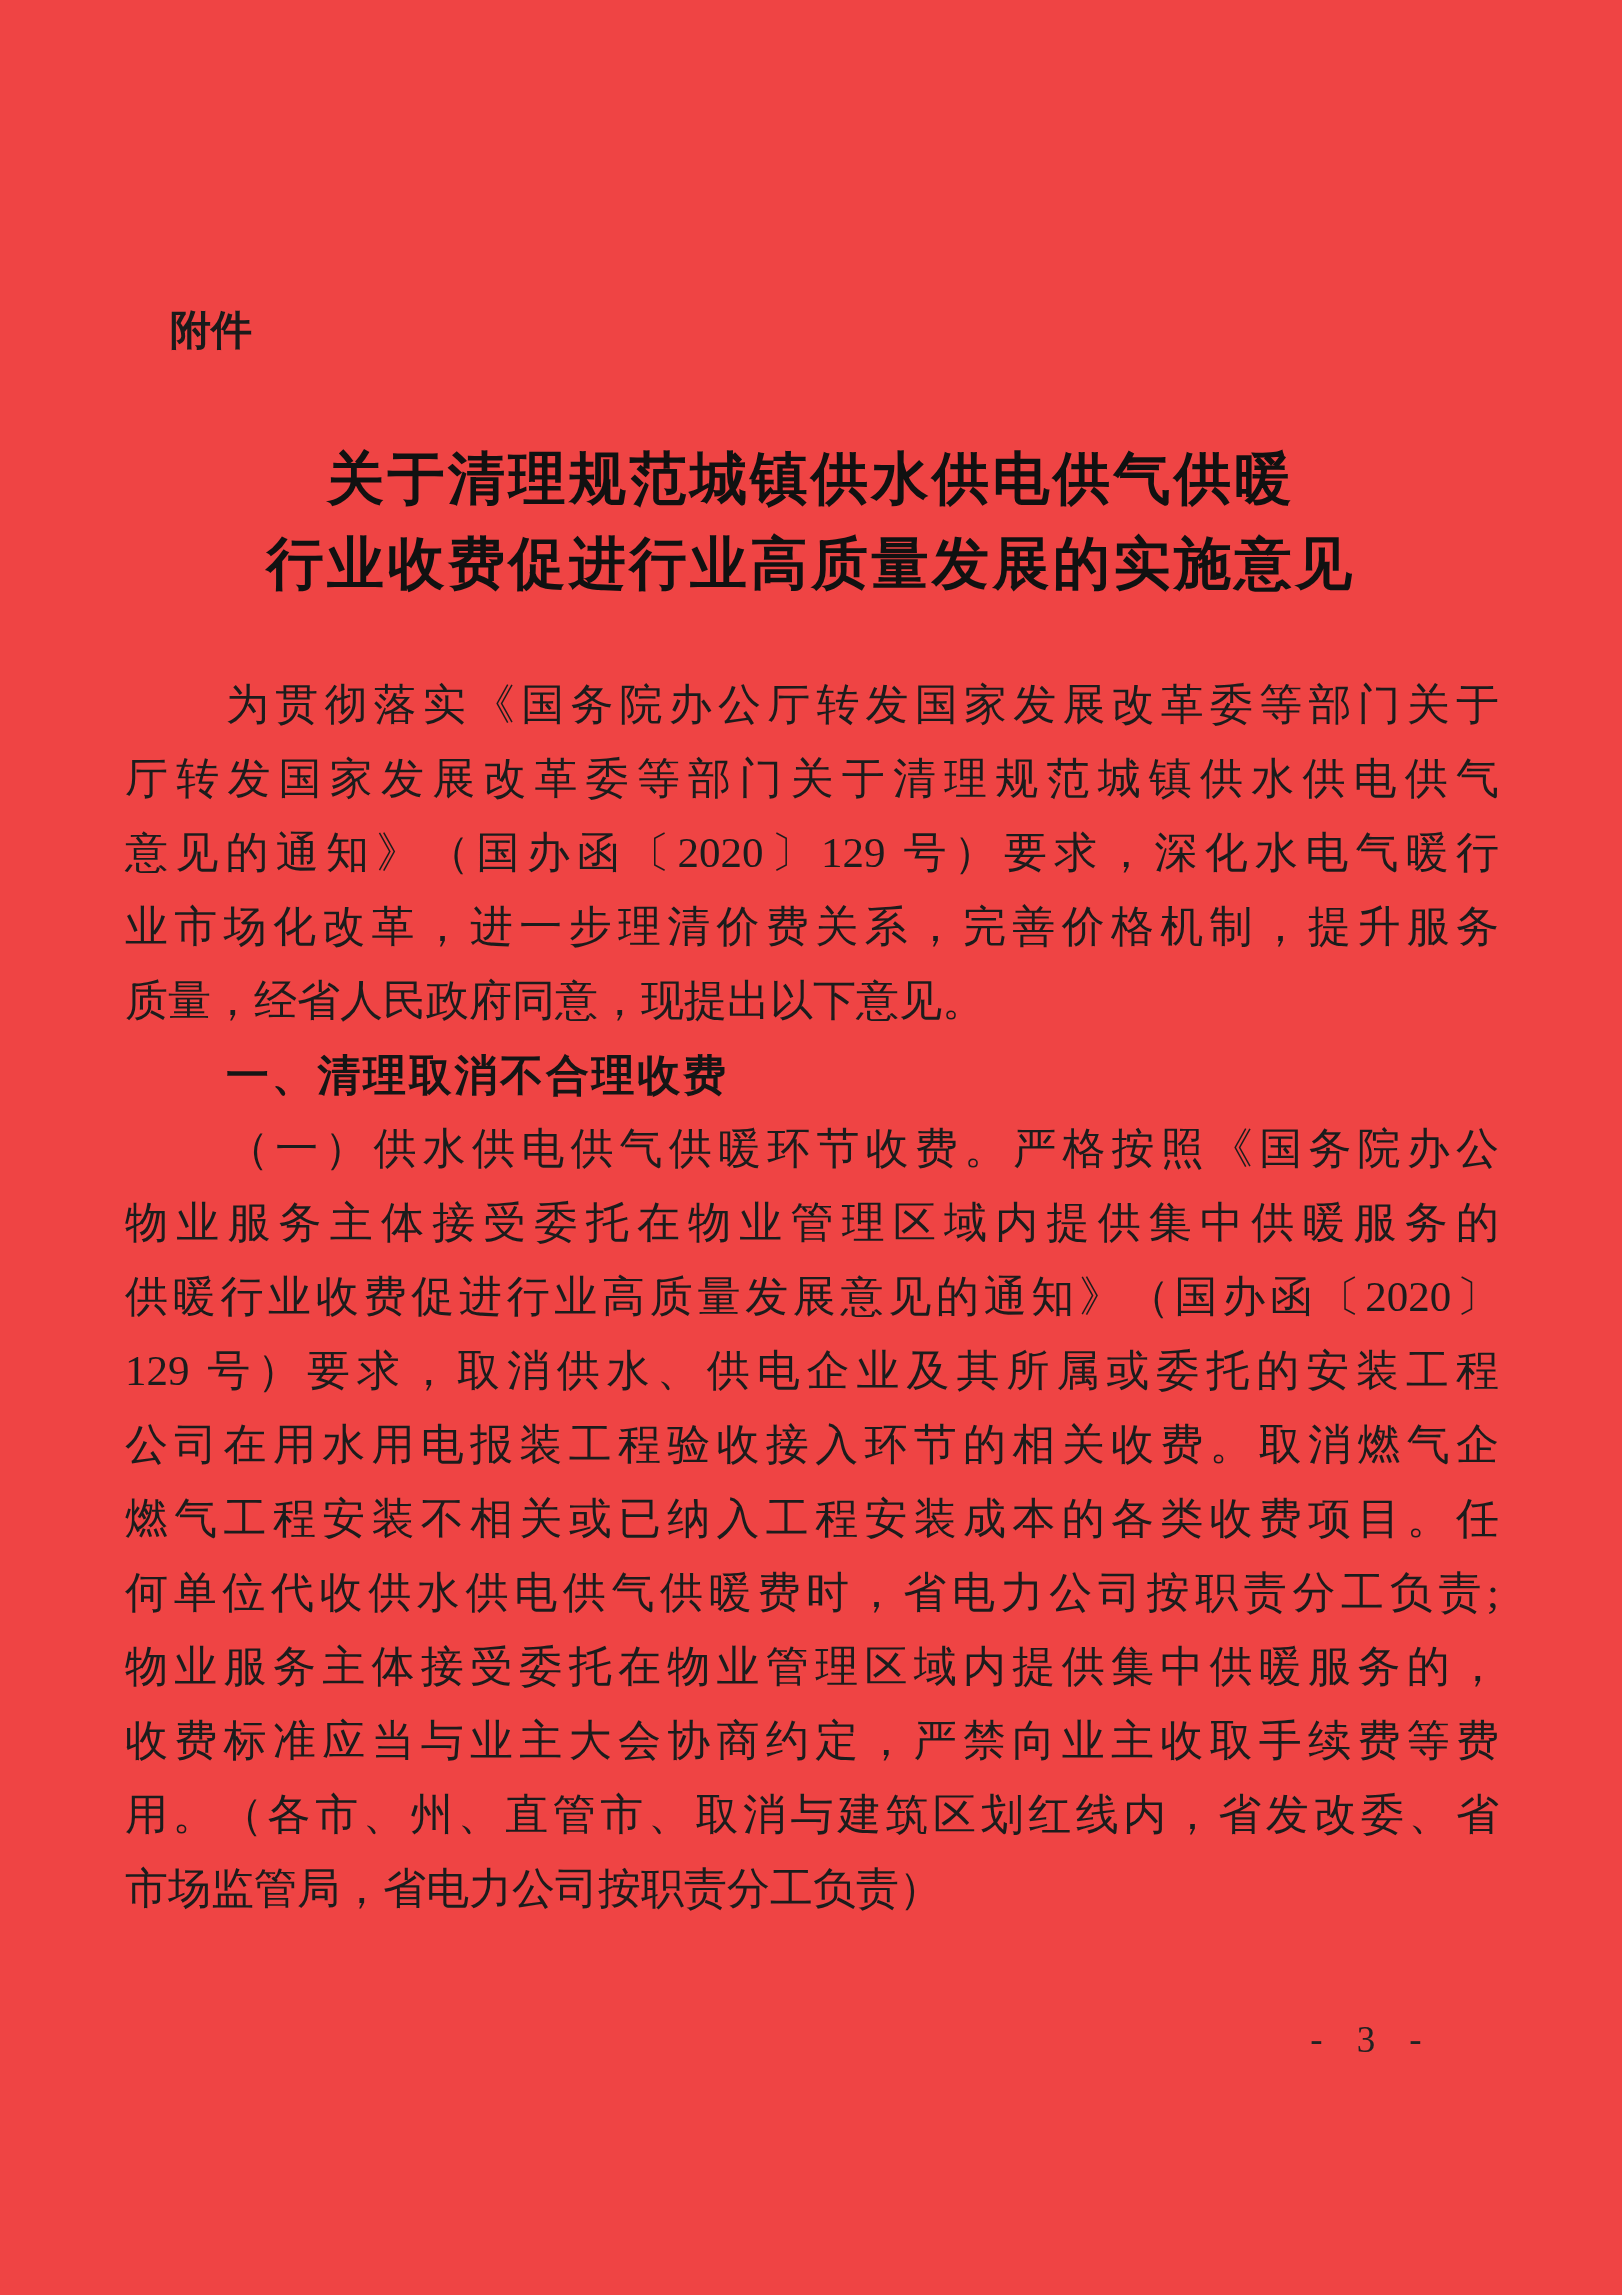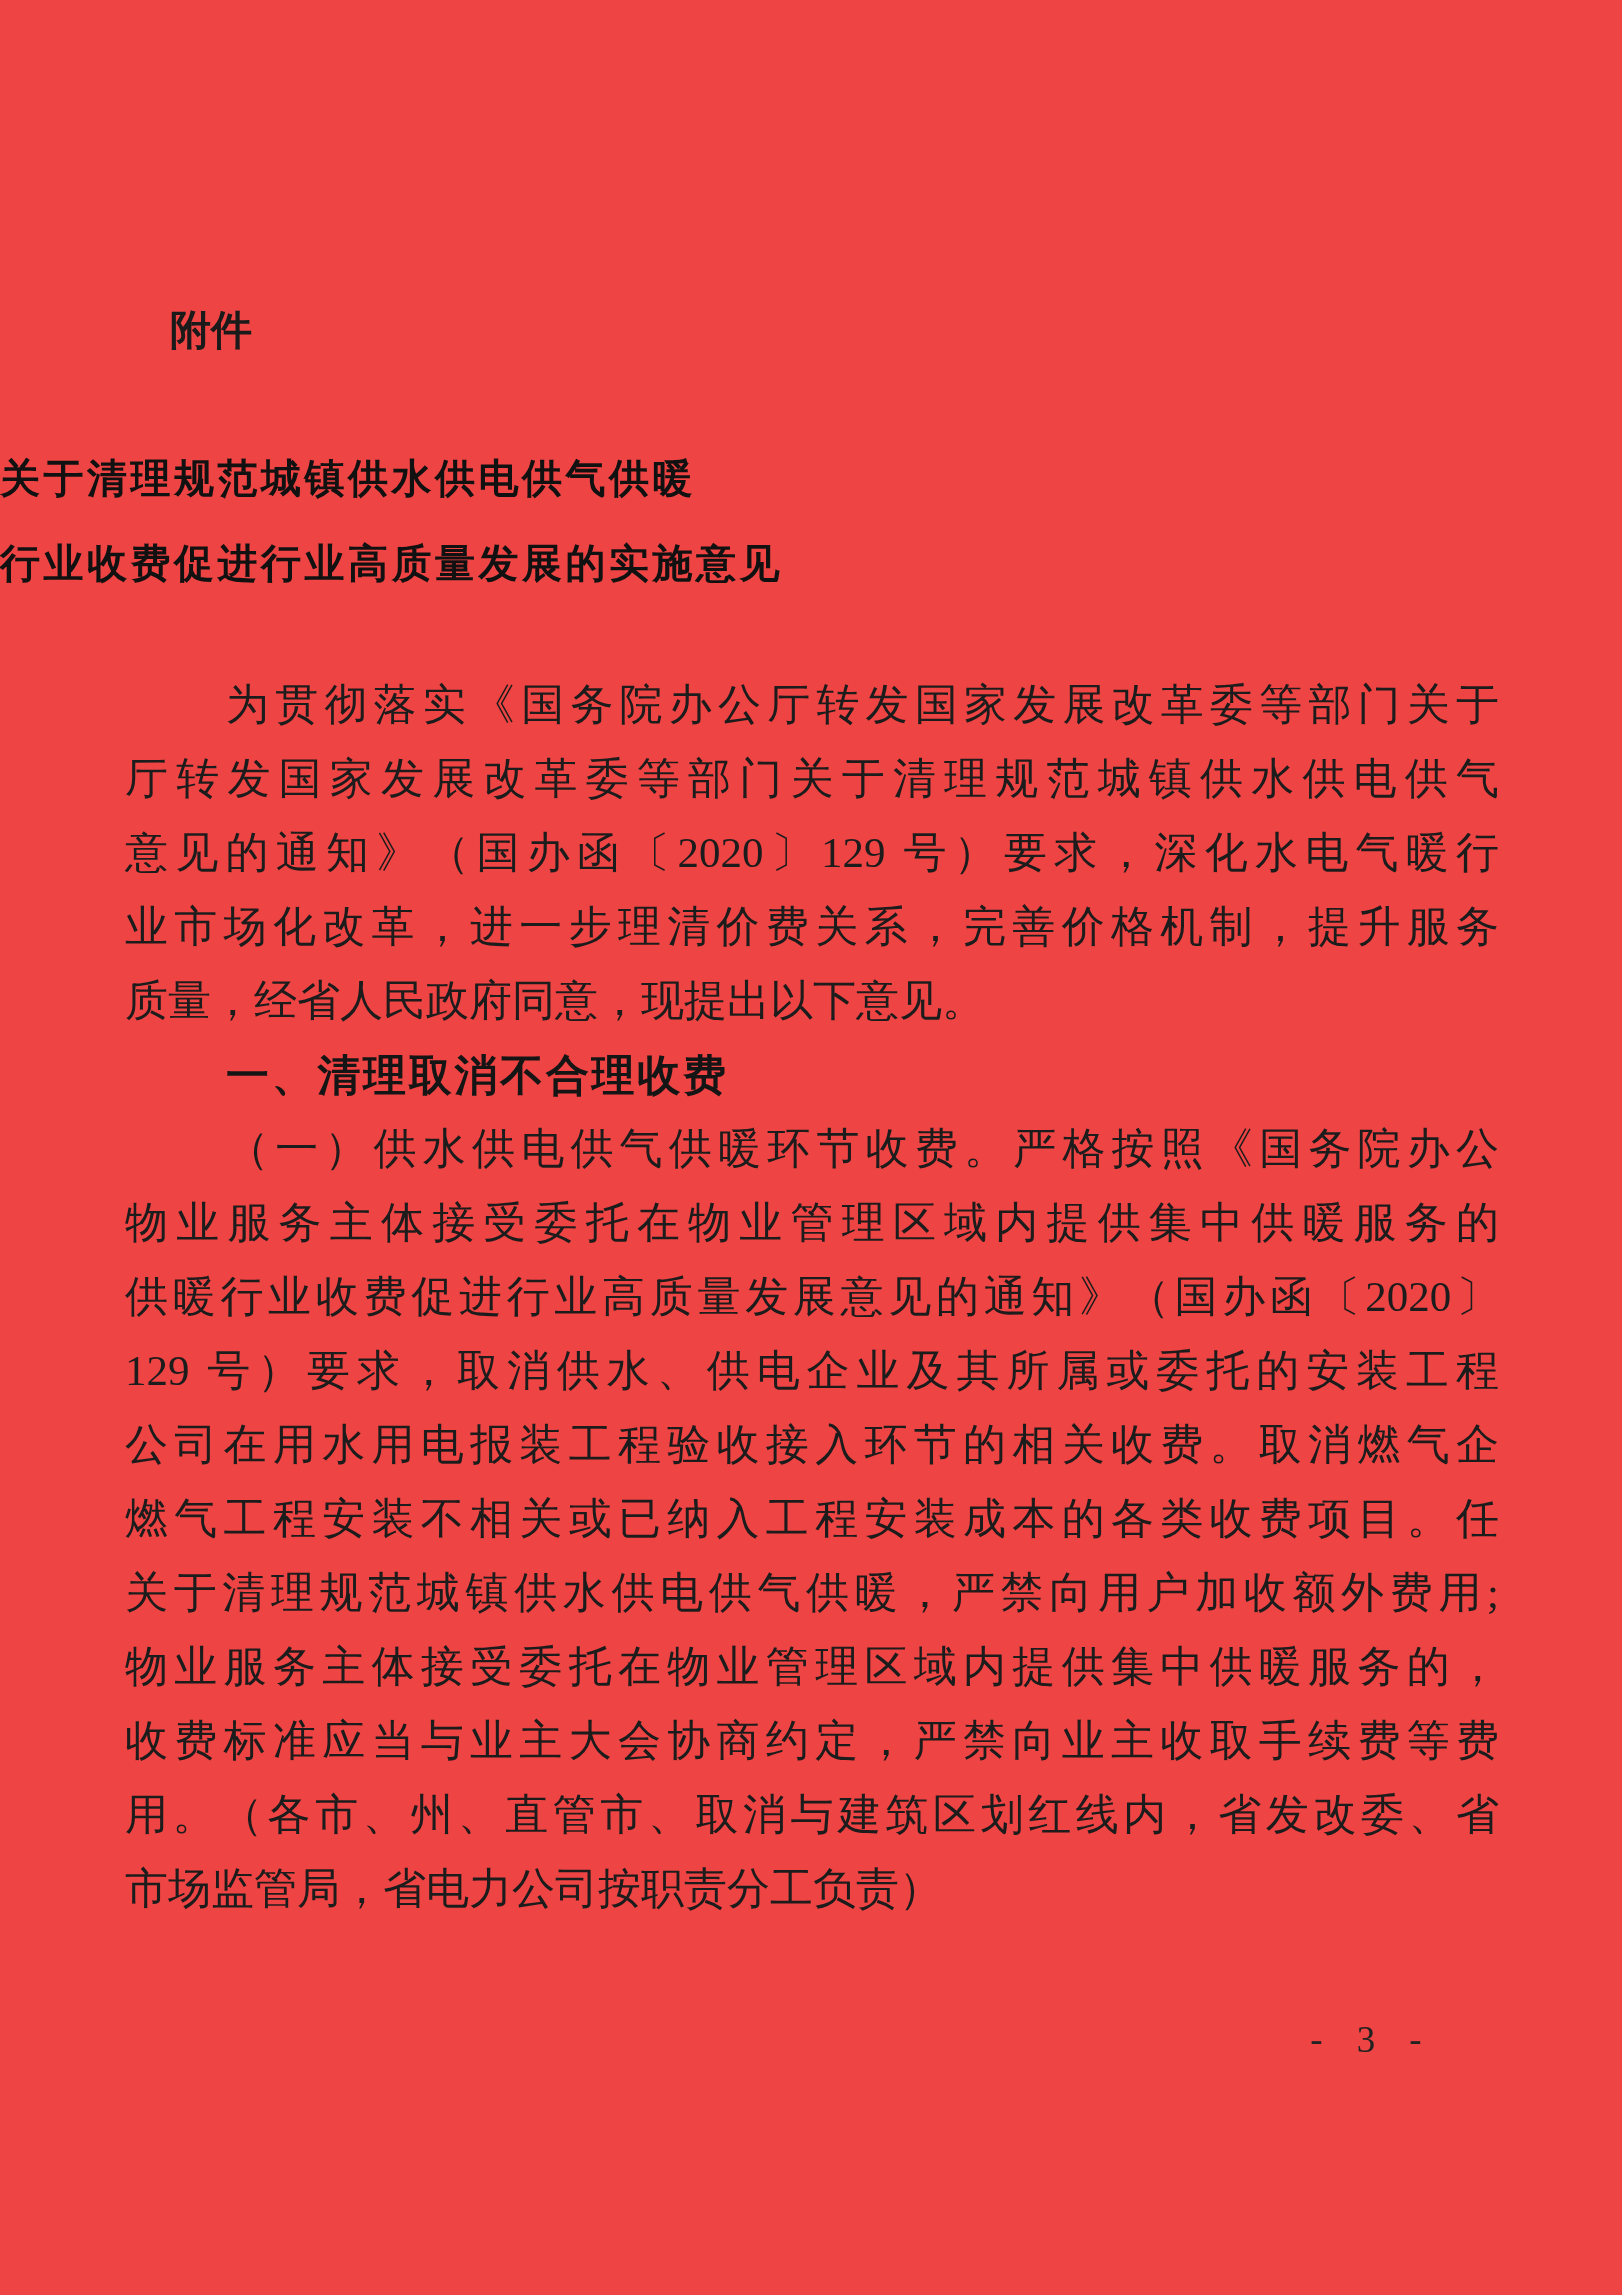--- a/index.html
+++ b/index.html
@@ -25,22 +25,22 @@
     line-height: 50px;
     font-family: "Liberation Sans", "DejaVu Sans", sans-serif;
     font-weight: 600;
     color: #1a1a1a;
   }
   .doc-title {
     position: absolute;
     top: 436px;
     left: 0;
     width: 100%;
-    text-align: left;
-    font-size: 40px;
+    text-align: center;
+    font-size: 57px;
     line-height: 85px;
     font-weight: 700;
     letter-spacing: 3.5px;
     color: #111111;
     font-family: "Liberation Serif", "DejaVu Serif", serif;
   }
   .doc-body {
     position: absolute;
     top: 668px;
     left: 125px;
@@ -97,21 +97,21 @@
       <div class="line fill">意见的通知》（国办函〔2020〕129 号）要求，深化水电气暖行</div>
       <div class="line fill">业市场化改革，进一步理清价费关系，完善价格机制，提升服务</div>
       <div class="line">质量，经省人民政府同意，现提出以下意见。</div>
       <div class="line indent heading">一、清理取消不合理收费</div>
       <div class="line fill indent">（一）供水供电供气供暖环节收费。严格按照《国务院办公</div>
       <div class="line fill">物业服务主体接受委托在物业管理区域内提供集中供暖服务的</div>
       <div class="line fill">供暖行业收费促进行业高质量发展意见的通知》（国办函〔2020〕</div>
       <div class="line fill">129 号）要求，取消供水、供电企业及其所属或委托的安装工程</div>
       <div class="line fill">公司在用水用电报装工程验收接入环节的相关收费。取消燃气企</div>
       <div class="line fill">燃气工程安装不相关或已纳入工程安装成本的各类收费项目。任</div>
-      <div class="line fill">关于清理规范城镇供水供电供气供暖，严禁向用户加收额外费用;</div>
+      <div class="line fill">何单位代收供水供电供气供暖费时，省电力公司按职责分工负责;</div>
       <div class="line fill">物业服务主体接受委托在物业管理区域内提供集中供暖服务的，</div>
       <div class="line fill">收费标准应当与业主大会协商约定，严禁向业主收取手续费等费</div>
       <div class="line fill">用。（各市、州、直管市、取消与建筑区划红线内，省发改委、省</div>
       <div class="line">市场监管局，省电力公司按职责分工负责）</div>
     </div>
 
   <div class="page-number">- 3 -</div>
 
 </div>
 

